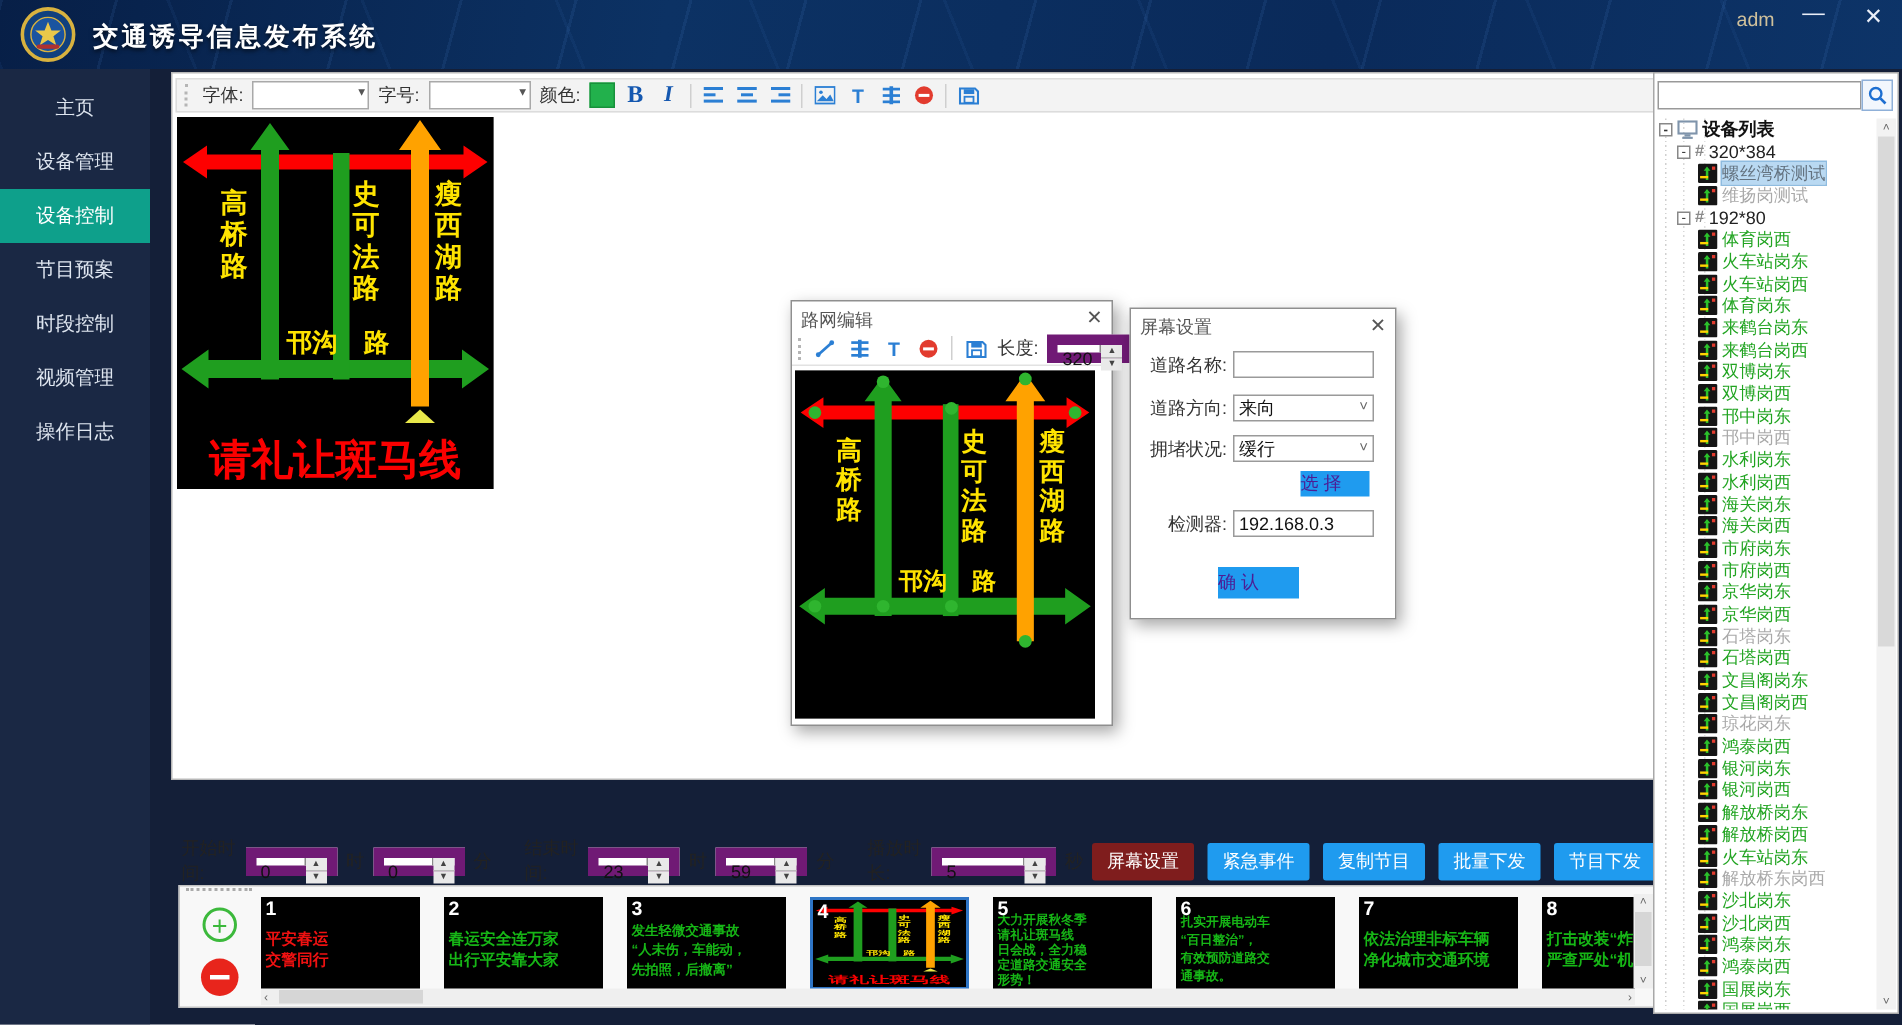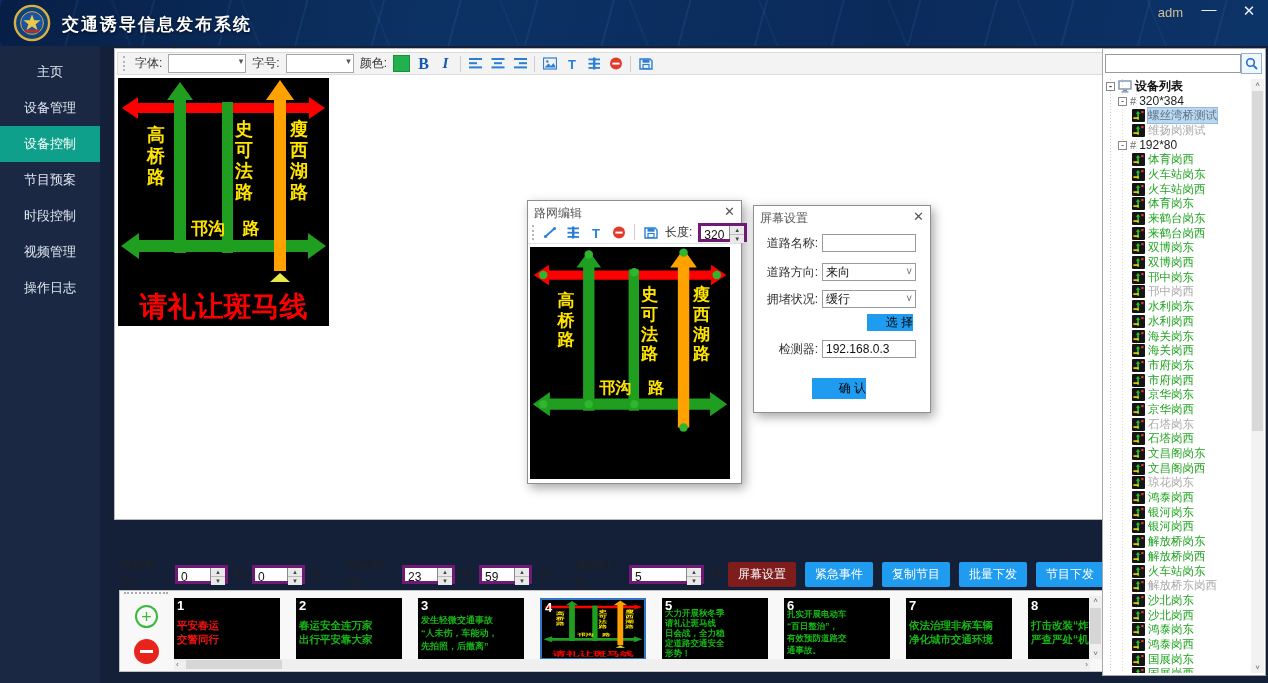--- a/index.html
+++ b/index.html
@@ -36,21 +36,21 @@
   .swatch{width:15px;height:15px;border:1px solid #17913b;}
   .ic{display:inline-flex;align-items:center;justify-content:center;width:17px;height:17px;cursor:pointer;}
   .ic-b{font-family:"Liberation Serif","DejaVu Serif",serif;font-weight:bold;color:#1558b0;font-size:16px;}
   .ic-i{font-family:"Liberation Serif","DejaVu Serif",serif;font-style:italic;font-weight:bold;color:#1558b0;font-size:15px;}
   .sep{width:1px;height:16px;background:#cfcfcf;margin:0 1px;}
   
   .sign-preview{position:absolute;left:3px;top:29px;width:211px;height:248px;background:#000;}
   .sign-preview svg,.dlg-canvas svg,.thumb-sign svg{display:block;width:100%;height:100%;}
   
   .schedule{position:absolute;left:6px;right:5px;top:512px;height:26px;display:flex;align-items:center;gap:6px;font-size:12px;color:#222;}
-  .spin{display:inline-flex;border:3px solid #701a75;background:#fff;height:19px;box-sizing:border-box;}
+  .spin{display:inline-flex;border:7px solid #701a75;background:#fff;height:19px;box-sizing:border-box;}
   .spin .val{width:26px;padding:2px 3px 0;font-size:12px;color:#111;}
   .spin.wide .val{width:48px;}
   .spin .arrows{width:14px;border-left:1px solid #8a8a8a;display:flex;flex-direction:column;}
   .spin .arrows span{flex:1;font-size:6px;line-height:8px;background:#e9e9e9;text-align:center;color:#444;cursor:pointer;}
   .spin .arrows span:first-child{border-bottom:1px solid #bbb;}
   .sched-gap{width:14px;}
   .sched-buttons{margin-left:auto;display:flex;gap:9px;}
   .blue-btn{background:#1f9bef;color:#fff;font-size:12px;padding:4px 10px;border-radius:2px;cursor:pointer;white-space:nowrap;}
   
   .playlist-panel{position:absolute;left:4px;right:4px;top:541px;height:82px;border:1px solid #c2c2c2;background:#f8f8f8;box-sizing:border-box;}
@@ -80,21 +80,21 @@
   .dlg-tools{height:23px;border-bottom:1px solid #e2e2e2;display:flex;align-items:center;gap:6px;padding:0 4px;box-sizing:border-box;}
   .dlg-tools .tb-label{font-size:12px;}
   .dlg-tools .spin .val{width:22px;}
   .dlg-canvas{position:absolute;left:2px;top:46px;width:200px;height:232px;background:#000;}
   .dlg-props{left:753px;top:205px;width:176px;height:206px;}
   .prop-row{position:absolute;left:0;width:100%;display:flex;align-items:center;}
   .prop-label{width:64px;text-align:right;margin-right:4px;white-space:nowrap;color:#333;}
   .prop-input{width:94px;height:18px;border:1px solid #9a9a9a;background:#fff;font-size:12px;padding:0 3px;box-sizing:border-box;display:flex;align-items:center;color:#111;}
   .prop-select{position:relative;}
   .prop-select::after{content:"˅";position:absolute;right:3px;top:2px;font-size:10px;color:#666;}
-  .btn-sm{background:#1f9bef;color:#000000;font-size:12px;text-align:right;cursor:pointer;}
+  .btn-sm{background:#1f9bef;color:#4c1d95;font-size:12px;text-align:left;cursor:pointer;}
   .btn-select{position:absolute;left:113px;top:108px;width:46px;height:17px;line-height:17px;}
   .btn-confirm{position:absolute;left:58px;top:172px;width:54px;height:21px;line-height:21px;}
   
   .devices{position:absolute;left:1102px;top:48px;width:164px;height:628px;background:#fff;border:1px solid #a8a8a8;box-sizing:border-box;}
   .search-input{position:absolute;left:2px;top:5px;width:136px;height:19px;border:1px solid #999;background:#fff;box-sizing:border-box;}
   .search-btn{position:absolute;right:3px;top:4px;width:21px;height:21px;border:1px solid #8fb0d8;background:#f2f7fd;display:flex;align-items:center;justify-content:center;cursor:pointer;box-sizing:border-box;}
   .tree{position:absolute;left:3px;top:30px;right:16px;bottom:2px;overflow:hidden;font-size:12px;
     background:
       repeating-linear-gradient(to bottom,#d0d0d0 0 1px,transparent 1px 3px) 4px 0/1px 100% no-repeat,
       repeating-linear-gradient(to bottom,#d8d8d8 0 1px,transparent 1px 3px) 16px 0/1px 100% no-repeat,

